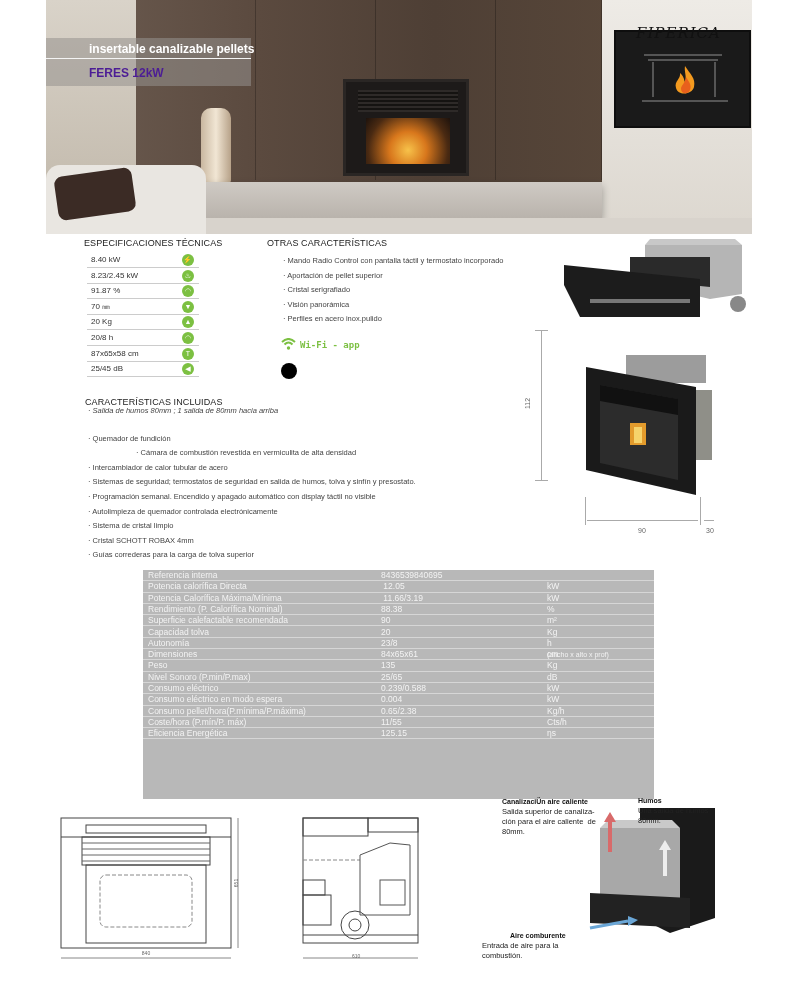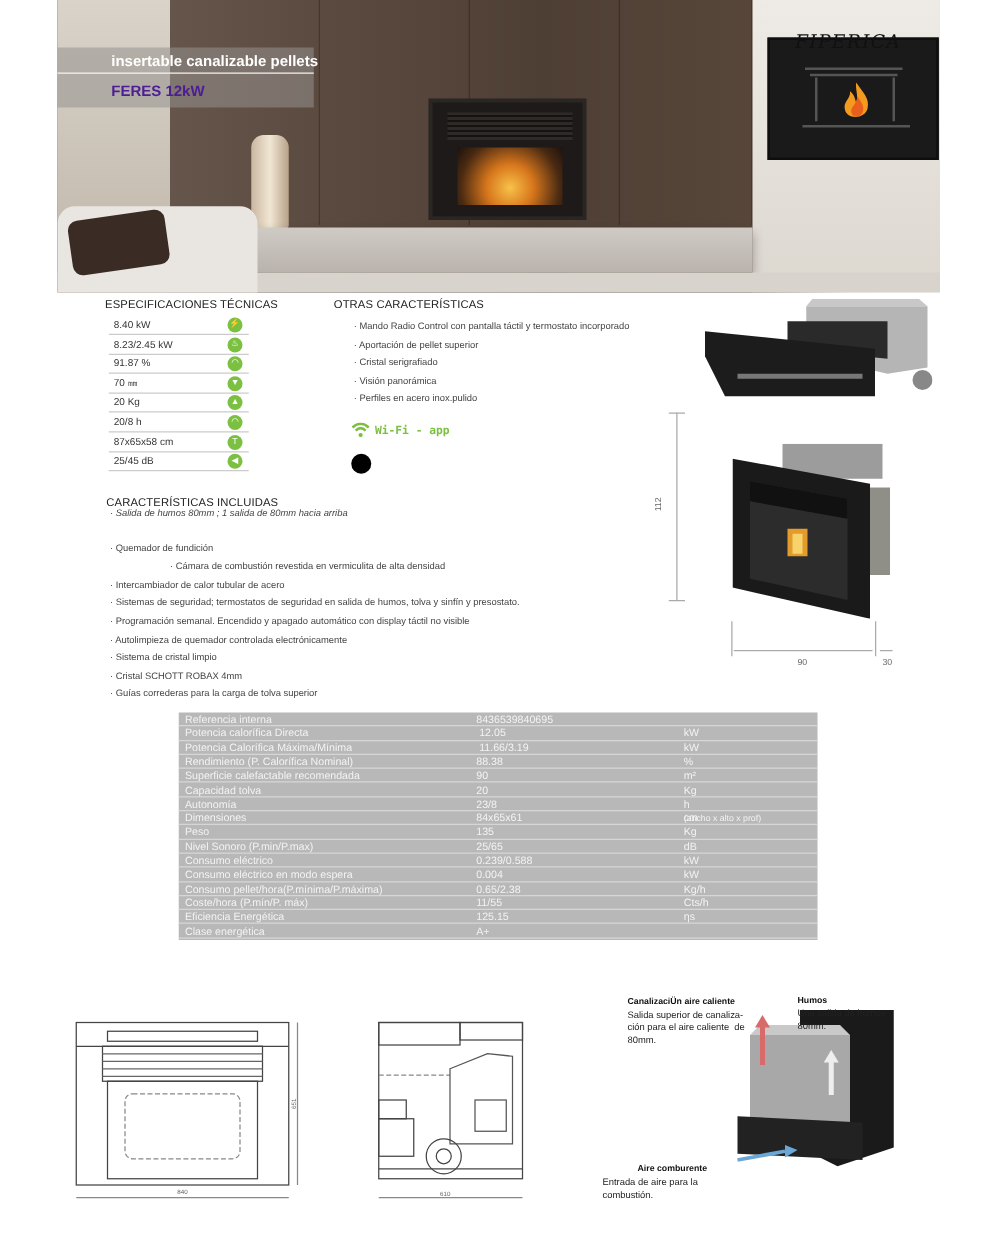--- a/index.html
+++ b/index.html
@@ -34,21 +34,21 @@
   .list-item{position:absolute;font-size:7.5px;color:#444;white-space:nowrap}
   .dot{position:absolute;left:281px;top:363px;width:16px;height:16px;border-radius:50%;background:#000}
 
   
   .hopper{position:absolute;left:560px;top:239px;width:186px;height:79px}
   .stove{position:absolute;left:586px;top:355px;width:132px;height:140px}
   .dim-v{position:absolute;left:541px;top:330px;width:1px;height:150px;background:#aaa}
   .dim-txt{position:absolute;font-size:7px;color:#666}
 
   
-  .dtable{position:absolute;left:143px;top:570px;width:511px;height:182px;background:#b8b8b8}
+  .dtable{position:absolute;left:143px;top:570px;width:511px;height:229px;background:#b8b8b8}
   .drow{position:absolute;left:0;width:511px;height:11.3px;border-bottom:1px solid #d6d6d6;font-size:8.5px;color:#f3f3f3;line-height:11px;white-space:nowrap}
   .drow span{position:absolute;top:0}
   .c1{left:5px}.c2{left:238px}.c3{left:404px}
   .c3 small{font-size:7px}
   .lbl-b{position:absolute;font-size:7px;font-weight:bold;color:#111}
   .lbl{position:absolute;font-size:7.5px;color:#222;line-height:10px}
 </style>
 </head>
 <body>
 
@@ -257,27 +257,20 @@
         <span>Cts/h</span>
       </span>
     </div>
     <div class="drow" style="top: 158.2px;">
       <span class="c1">Eficiencia Energética</span>
       <span class="c2" style="white-space:pre">125.15</span>
       <span class="c3">
         <span>ηs</span>
       </span>
     </div>
-    <div class="drow" style="top: 169.5px;">
-      <span class="c1">Clase energética</span>
-      <span class="c2" style="white-space:pre">A+</span>
-      <span class="c3">
-        <span></span>
-      </span>
-    </div>
   </div>
 
 <svg class="abs" style="left:58px;top:815px" width="190" height="150" viewBox="0 0 190 150">
   <rect x="3" y="3" width="170" height="130" fill="none" stroke="#444"></rect>
   <line x1="3" y1="22" x2="173" y2="22" stroke="#444"></line>
   <rect x="28" y="10" width="120" height="8" fill="none" stroke="#444"></rect>
   <rect x="24" y="22" width="128" height="28" fill="none" stroke="#444"></rect>
   <g stroke="#666">
       <line x1="24" y1="28" x2="152" y2="28"></line>
       <line x1="24" y1="34" x2="152" y2="34"></line>

